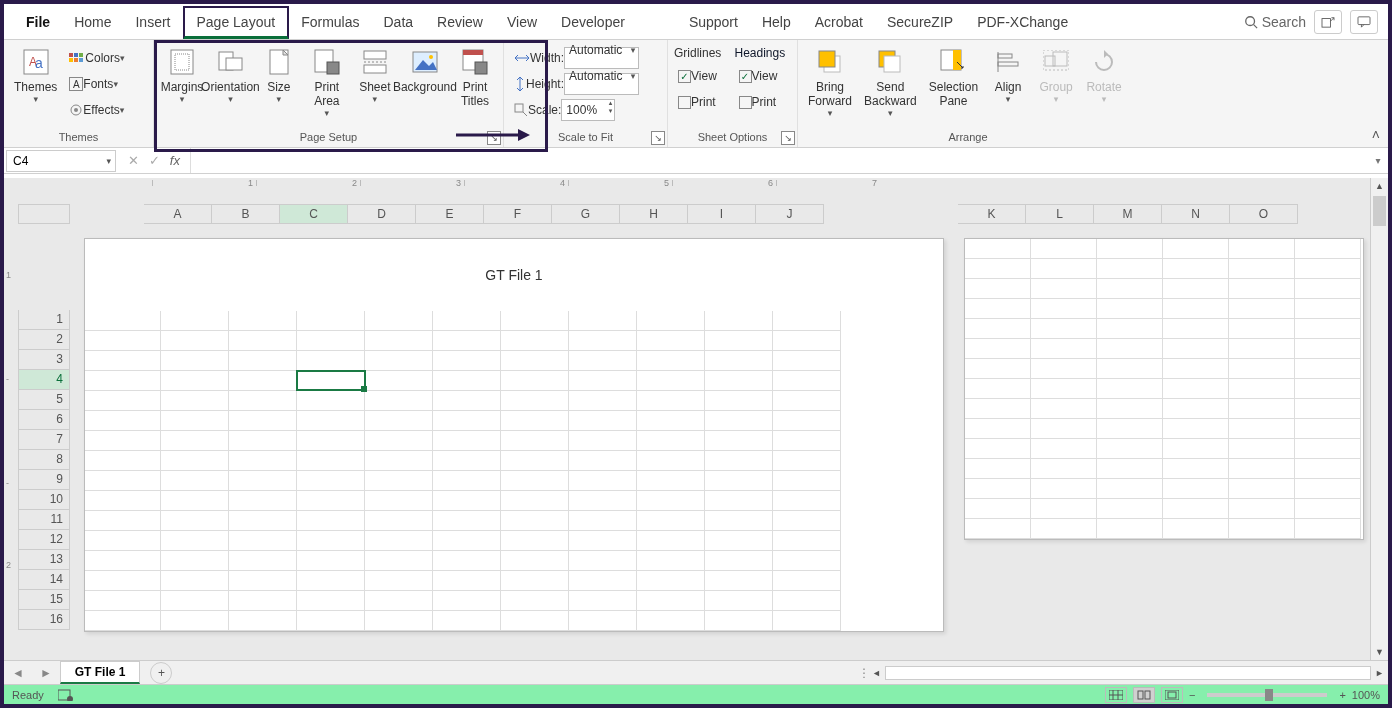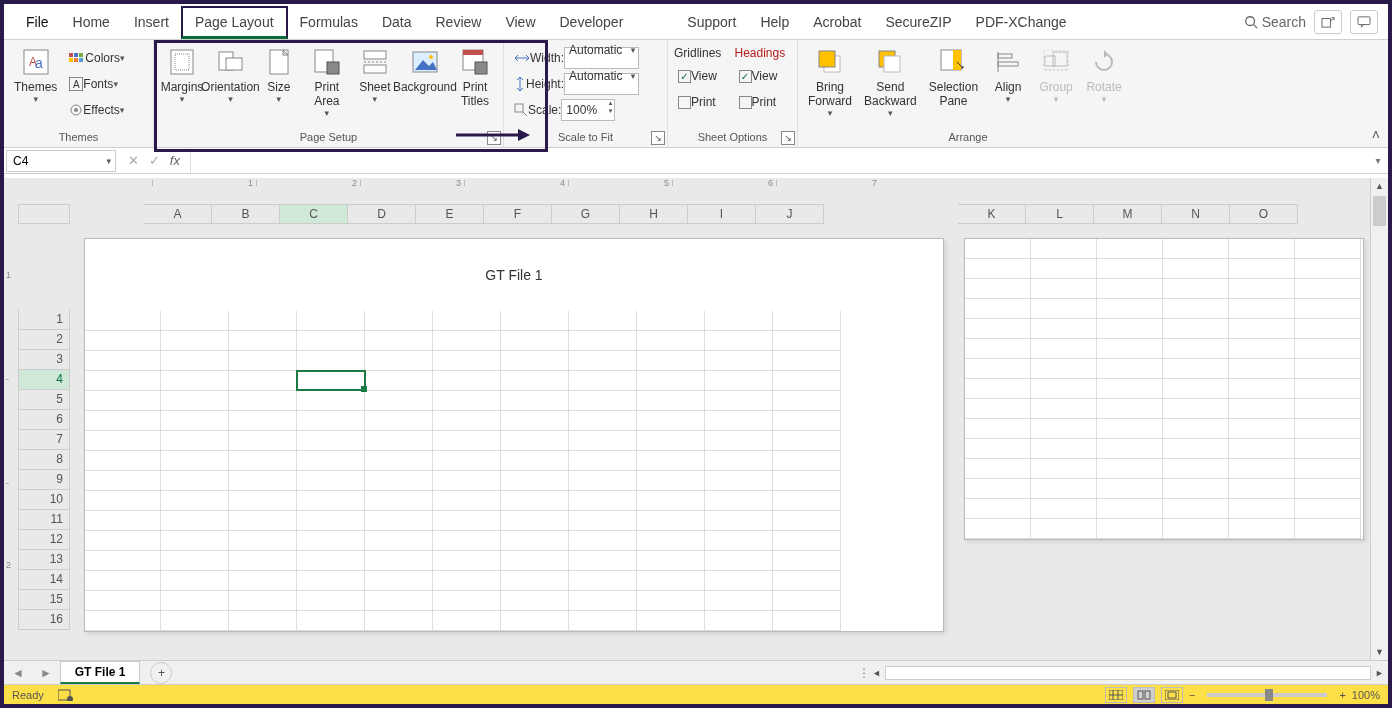--- a/index.html
+++ b/index.html
@@ -1,21 +1,21 @@
 <!DOCTYPE html>
 <html><head>
 <meta charset="utf-8">
 <style>
 * { box-sizing: border-box; margin: 0; padding: 0; font-family: "Segoe UI", sans-serif; }
 body { width: 1392px; height: 708px; background: #fff; border: 4px solid #2a1a4a; overflow: hidden; position: relative; }
 
 
 .tabs { display: flex; align-items: center; height: 36px; background: #fff; padding-left: 10px; border-bottom: 1px solid #d0d0d0;}
 .tab { padding: 6px 12px; font-size: 14px; color: #444; cursor: pointer; }
-.tab.file { color: #111; font-weight:400; }
+.tab.file { color: #111; font-weight:700; }
 .tab.active { border: 2px solid #2a1a4a; border-bottom: 3px solid #0a6f3a; background:#fff; position:relative; top:1px; }
 .tabs-right { margin-left: auto; display:flex; align-items:center; gap:8px; padding-right:10px; }
 .search-box { display:flex; align-items:center; gap:4px; color:#666; font-size:14px; }
 .titlebtn { width:28px; height:24px; border:1px solid #ccc; border-radius:3px; display:flex; align-items:center; justify-content:center; color:#555; font-size:12px;}
 
 
 .ribbon { display:flex; height: 108px; background:#f5f5f5; border-bottom:1px solid #d0d0d0; position:relative;}
 .group { display:flex; flex-direction:column; justify-content:flex-start; padding:4px 6px 2px 6px; border-right:1px solid #e0e0e0; position:relative;}
 .group-body { display:flex; gap:4px; flex:1; align-items:flex-start;}
 .group-label { font-size:11px; color:#555; text-align:center; padding:2px 0; position:relative;}
@@ -67,21 +67,21 @@
 .vscroll .thumb { position:absolute; top:18px; left:2px; right:2px; height:30px; background:#ccc;}
 .vscroll .arr { position:absolute; left:0; right:0; height:16px; text-align:center; font-size:9px; color:#555; line-height:16px;}
 
 
 .sheettabs { position:absolute; left:0; right:0; bottom:20px; height:24px; background:#f0f0f0; border-top:1px solid #ccc; display:flex; align-items:center; font-size:12px;}
 .sheettabs .nav { padding:0 8px; color:#888;}
 .sheettab { padding:3px 14px; background:#fff; border:1px solid #ccc; border-bottom:2px solid #1a7a44; font-weight:600;}
 .addsheet { width:22px; height:22px; border:1px solid #ccc; border-radius:50%; margin-left:10px; text-align:center; line-height:20px; color:#555;}
 
 
-.status { position:absolute; left:0; right:0; bottom:0; height:20px; background:#fde047; border-top:1px solid #ccc; display:flex; align-items:center; font-size:11px; color:#555; padding:0 8px;}
+.status { position:absolute; left:0; right:0; bottom:0; height:20px; background:#86efac; border-top:1px solid #ccc; display:flex; align-items:center; font-size:11px; color:#555; padding:0 8px;}
 .status .right { margin-left:auto; display:flex; align-items:center; gap:6px;}
 .viewbtn { width:22px; height:16px; border:1px solid #bbb; display:flex; align-items:center; justify-content:center;}
 .viewbtn.active { background:#d0d0d0;}
 .zoom-slider { width:120px; height:4px; background:#ccc; position:relative; margin:0 6px;}
 .zoom-slider .zthumb { position:absolute; top:-4px; left:58px; width:8px; height:12px; background:#888;}
 
 svg { display:block; }
 </style>
 </head>
 <body>
@@ -299,21 +299,21 @@
         <div class="smallrow">
             <span class="chk">✓</span>
             <span>View</span>
           </div>
         <div class="smallrow">
             <span class="chk"></span>
             <span>Print</span>
           </div>
       </div>
       <div style="display:flex;flex-direction:column;gap:2px;font-size:12px;width:62px">
-        <div style="text-align:left;padding:2px 0;color:#b91c1c">Headings</div>
+        <div style="text-align:left;padding:2px 0;color:#0f172a">Headings</div>
         <div class="smallrow">
             <span class="chk">✓</span>
             <span>View</span>
           </div>
         <div class="smallrow">
             <span class="chk"></span>
             <span>Print</span>
           </div>
       </div>
     </div>

